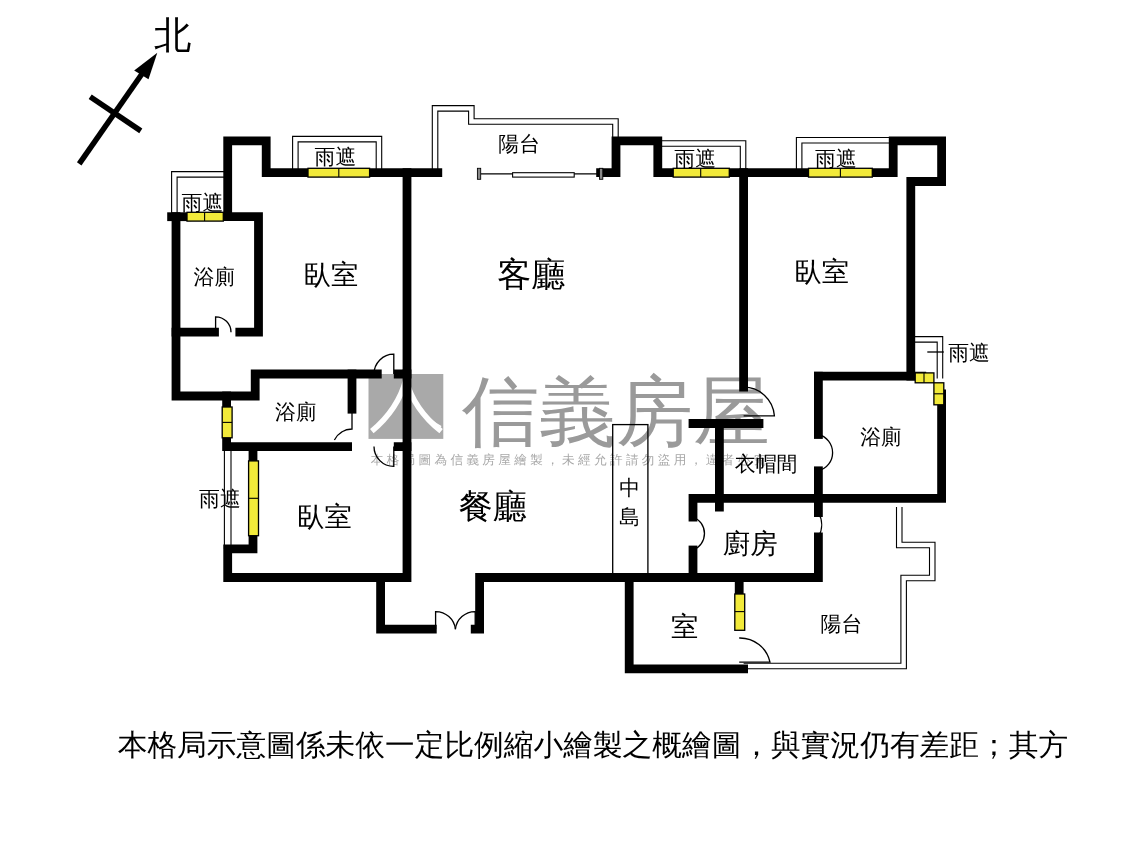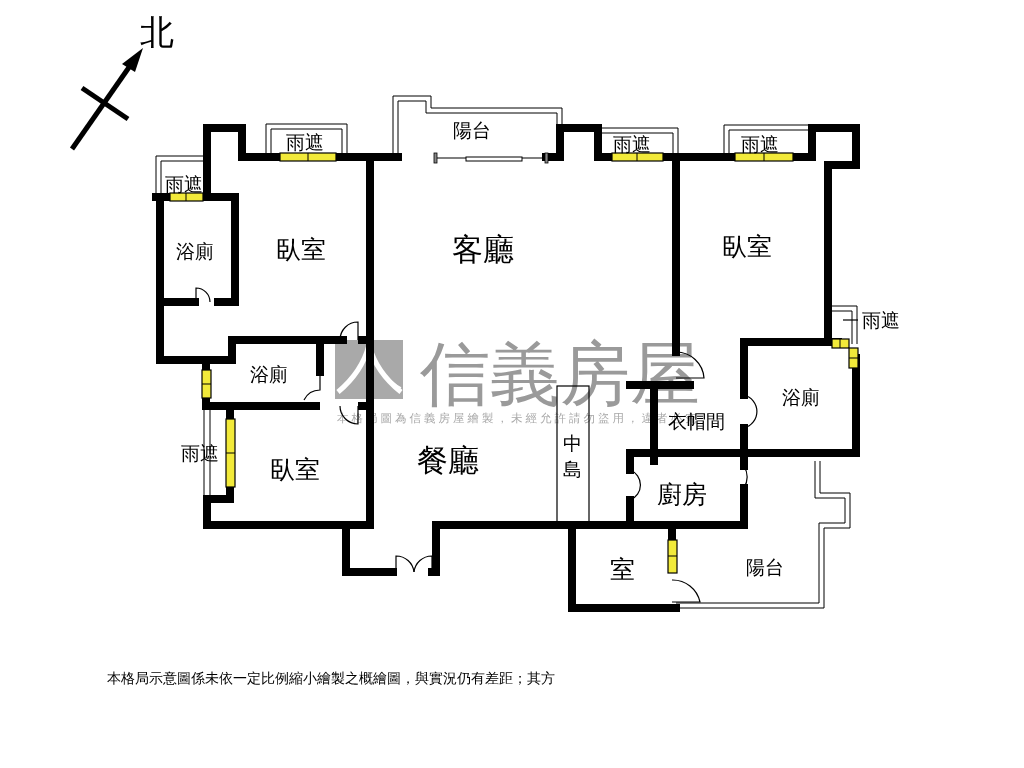--- a/index.html
+++ b/index.html
@@ -12,21 +12,21 @@
   .win { fill: #f2ea3a; stroke: #000; stroke-width: 1.2; }
   .door { fill: none; stroke: #000; stroke-width: 1.2; }
   .jamb { fill: #888; stroke: #000; stroke-width: 0.8; }
   .lbl { font-family: "DejaVu Serif", "Liberation Serif", serif; fill: #000; }
   .lbl-lg { font-size: 31px; }
   .lbl-md { font-size: 25px; }
   .lbl-sm { font-size: 19px; }
   .wm-text { font-family: "DejaVu Sans", "Liberation Sans", sans-serif; fill: #9a9a9a; font-size: 70px; }
   .wm-sub { font-family: "DejaVu Sans", "Liberation Sans", sans-serif; fill: #a8a8a8; font-size: 11.5px; letter-spacing: 3px; }
   #disclaimer { position: absolute; left: 107px; top: 664px; width: 840px;
-    font-family: "DejaVu Serif", "Liberation Serif", serif; font-size: 14px; line-height: 28px; color: #000; }
+    font-family: "DejaVu Serif", "Liberation Serif", serif; font-size: 27px; line-height: 28px; color: #000; }
   #disclaimer div { white-space: nowrap; }
 </style>
 </head>
 <body>
 
 <svg id="plan" viewBox="0 0 1024 768" xmlns="http://www.w3.org/2000/svg">
 
   <g>
     <line x1="72" y1="149" x2="132" y2="63" stroke="#000" stroke-width="5"></line>
     <polygon points="143,48 122,64 135,72" fill="#000"></polygon>

